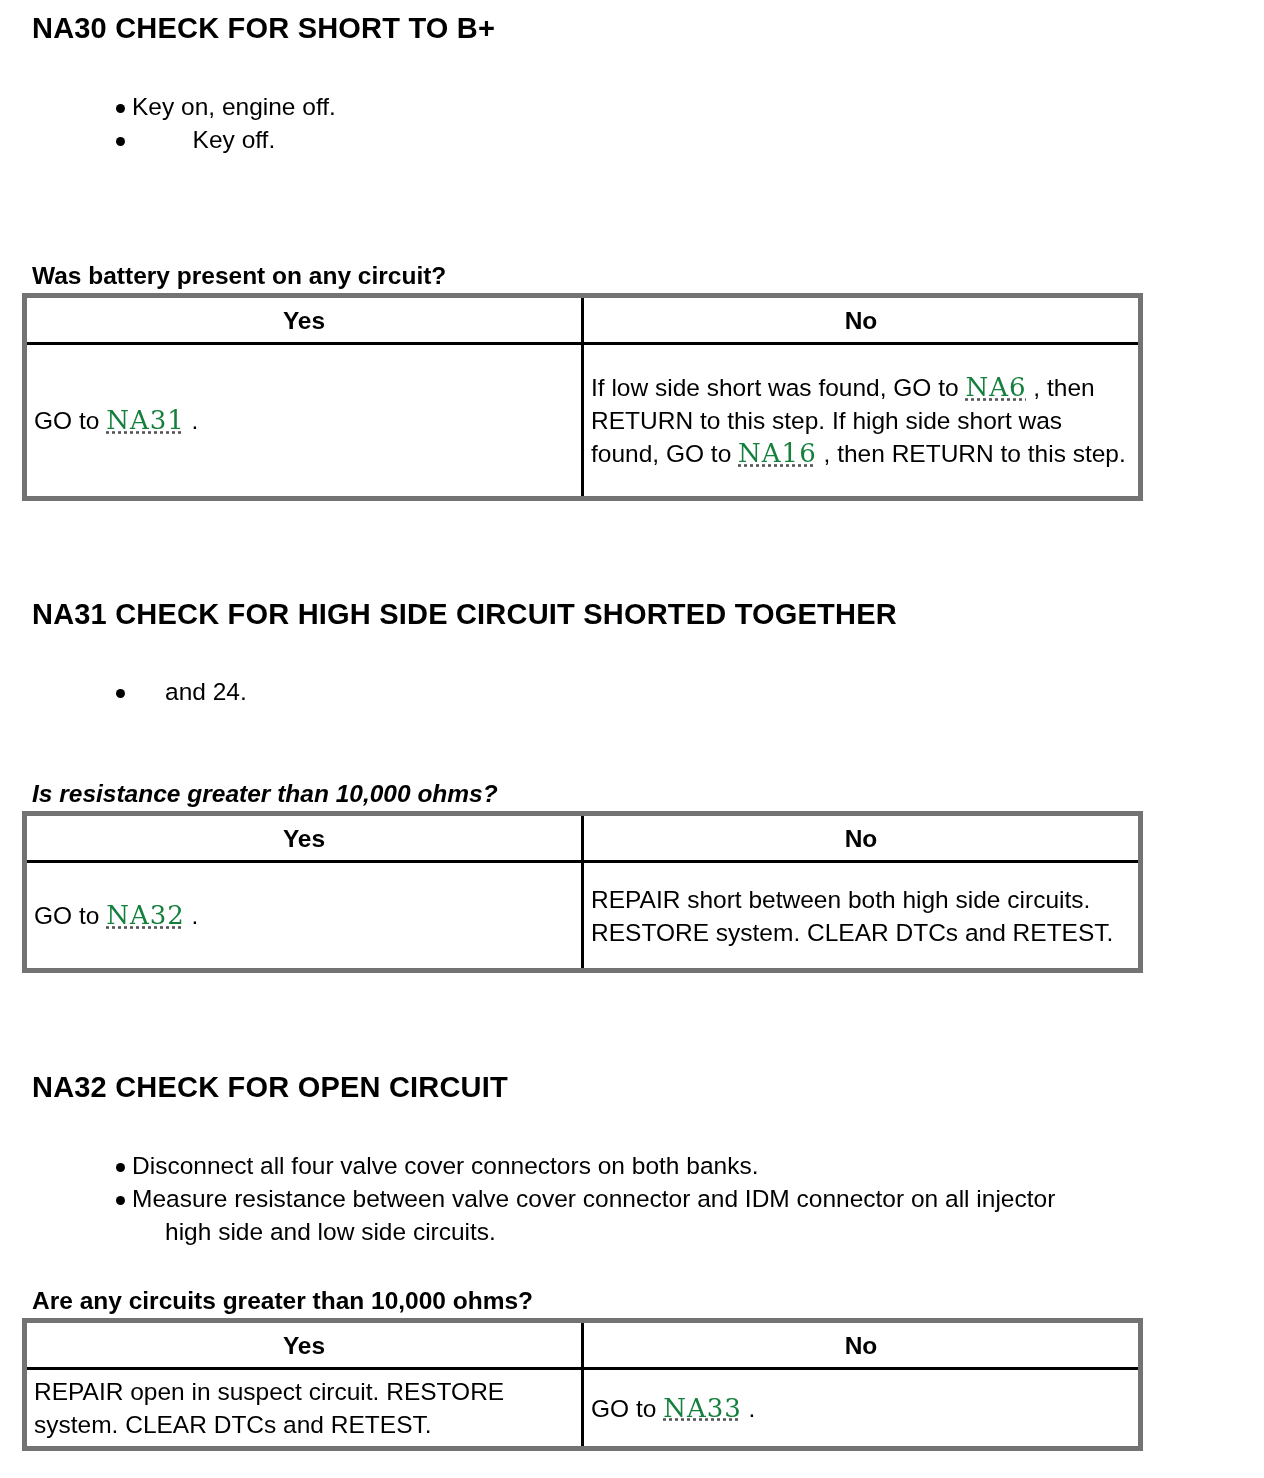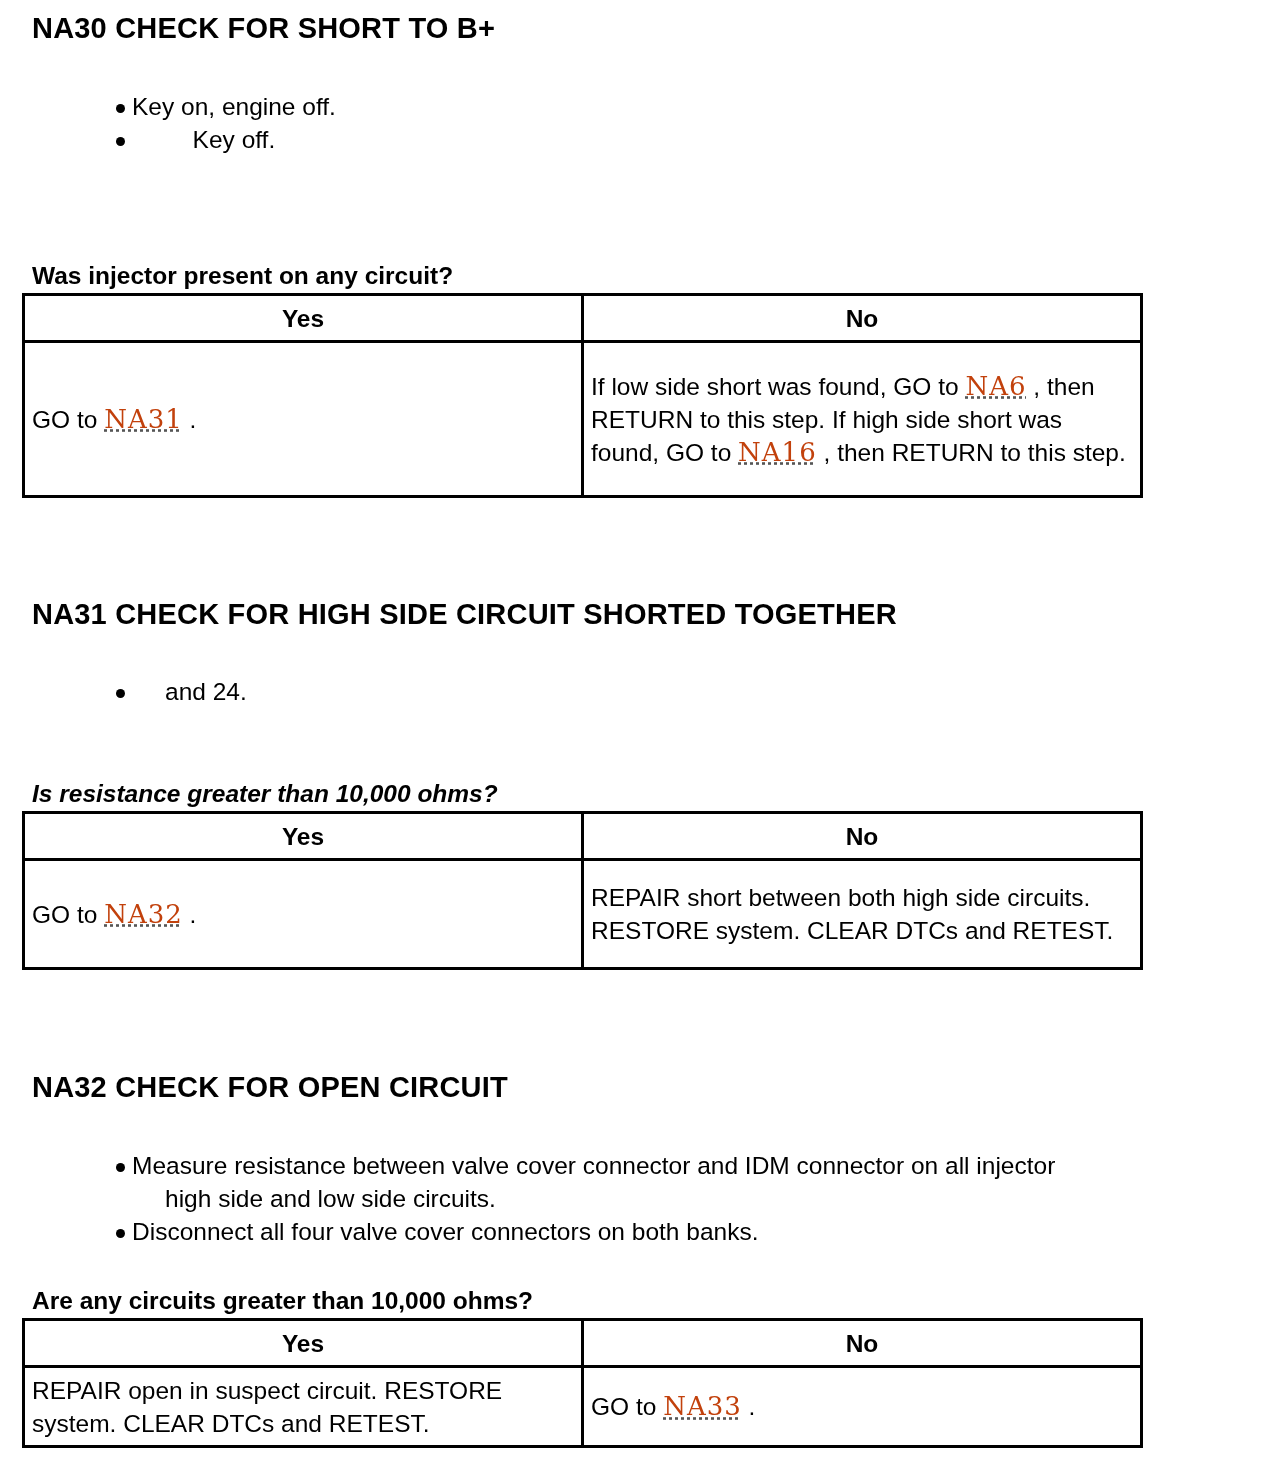--- a/index.html
+++ b/index.html
@@ -23,30 +23,30 @@
   }
   .bullets li .txt { display: block; }
   .bullets li .cont { display: block; padding-left: 33px; }
   .question {
     position: absolute; left: 32px; margin: 0;
     font-size: 24.5px; font-weight: bold; white-space: nowrap;
   }
   table.yn {
     position: absolute; left: 22px; width: 1121px;
     border-collapse: collapse; table-layout: fixed;
-    border: 3px solid #737373;
+    border: 5px solid #737373;
   }
   table.yn th, table.yn td {
     border: 3px solid #000; font-size: 24.5px; line-height: 33px;
     padding: 0 7px; vertical-align: middle;
   }
   table.yn th { font-weight: bold; text-align: center; height: 44px; }
   table.yn td { text-align: left; }
   .link {
-    font-family: "DejaVu Serif", serif; font-size: 26px; color: #c2410c;
+    font-family: "DejaVu Serif", serif; font-size: 26px; color: #15803d;
     text-decoration: underline; text-decoration-style: dotted; text-decoration-color: #555;
     letter-spacing: 1px; cursor: pointer;
   }
 </style>
 </head>
 <body>
 
 <div class="section" style="top:0;">
   <h2 class="heading" style="top:12px;">NA30 CHECK FOR SHORT TO B+</h2>
 
@@ -54,21 +54,21 @@
     <li>
       <span class="bullet"></span>
       <span class="txt">Key on, engine off.</span>
     </li>
     <li>
       <span class="bullet"></span>
       <span class="txt">Key off.</span>
     </li>
   </ul>
 
-  <p class="question" style="top:262px;">Was injector present on any circuit?</p>
+  <p class="question" style="top:262px;">Was battery present on any circuit?</p>
 
   <table class="yn" style="top:293px;">
     <thead>
       <tr>
         <th>Yes</th>
         <th>No</th>
       </tr>
     </thead>
     <tbody>
       <tr style="height:155px;">
@@ -112,26 +112,26 @@
     </tbody>
   </table>
 </div>
 
 <div class="section" style="top:0;">
   <h2 class="heading" style="top:1071px;">NA32 CHECK FOR OPEN CIRCUIT</h2>
 
   <ul class="bullets" style="top:1149px;">
     <li>
       <span class="bullet"></span>
-      <span class="txt">Measure resistance between valve cover connector and IDM connector on all injector</span>
-      <span class="cont">high side and low side circuits.</span>
+      <span class="txt">Disconnect all four valve cover connectors on both banks.</span>
     </li>
     <li>
       <span class="bullet"></span>
-      <span class="txt">Disconnect all four valve cover connectors on both banks.</span>
+      <span class="txt">Measure resistance between valve cover connector and IDM connector on all injector</span>
+      <span class="cont">high side and low side circuits.</span>
     </li>
   </ul>
 
   <p class="question" style="top:1287px;">Are any circuits greater than 10,000 ohms?</p>
 
   <table class="yn" style="top:1318px;">
     <thead>
       <tr>
         <th>Yes</th>
         <th>No</th>

